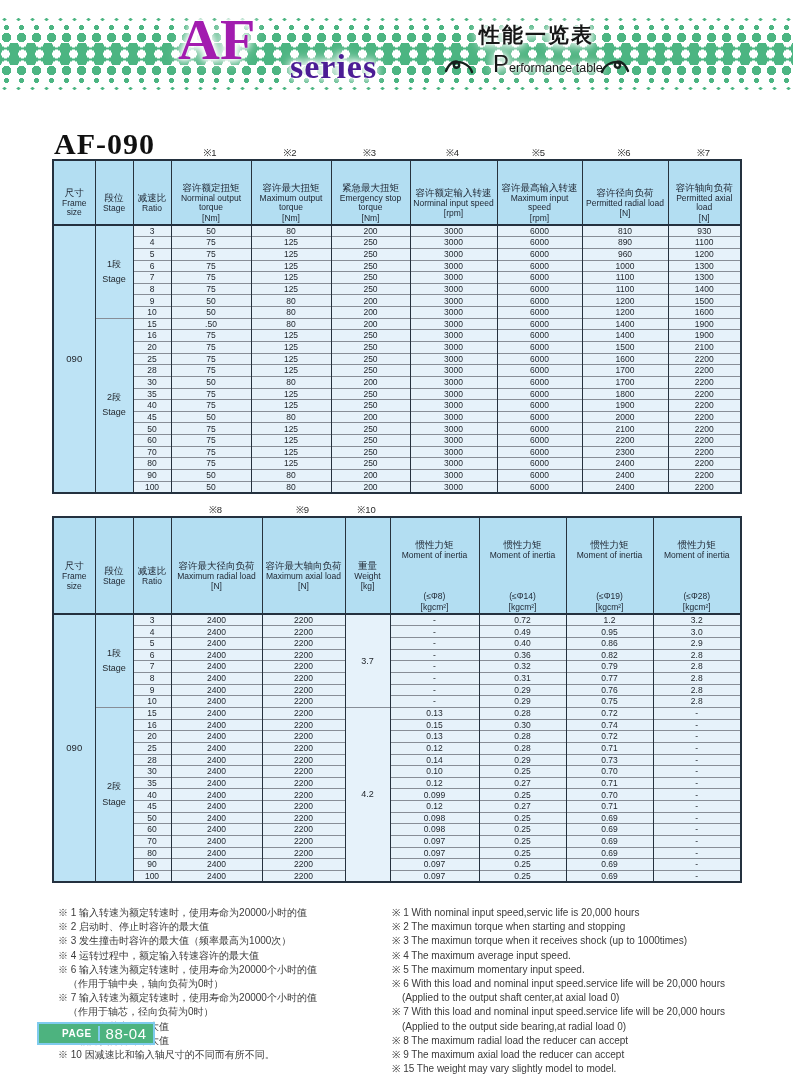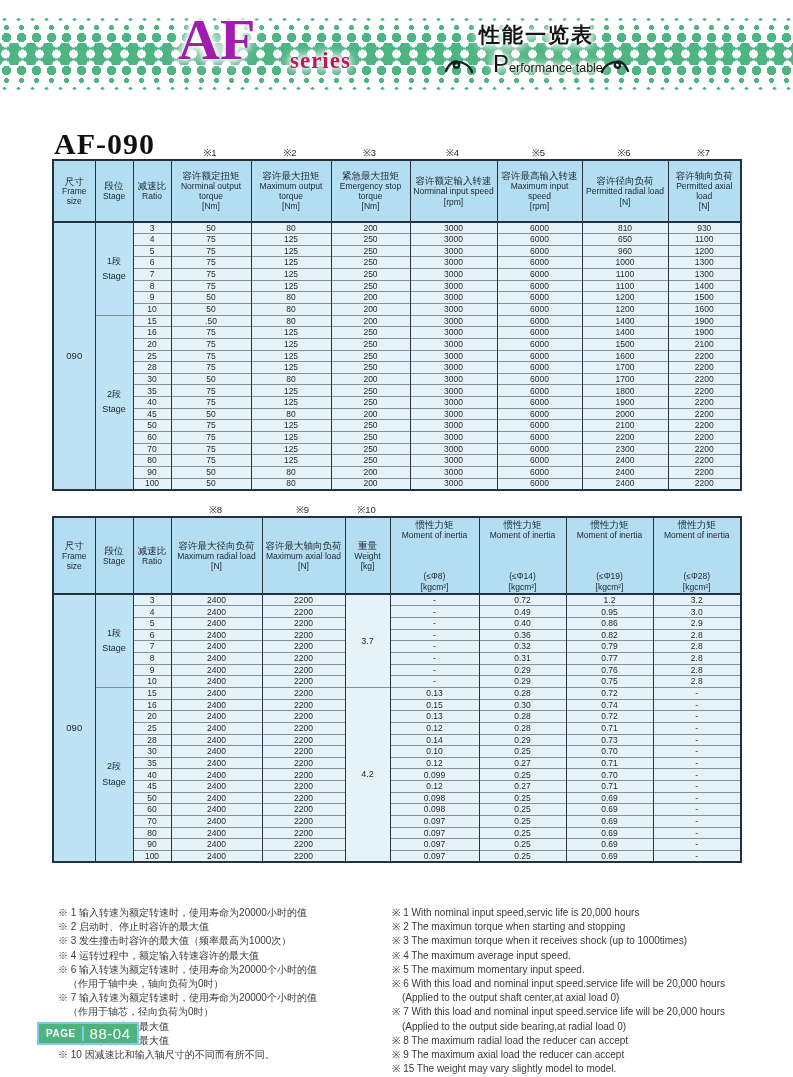--- a/index.html
+++ b/index.html
@@ -18,21 +18,21 @@
   #s4 { height:22px; background-color:var(--band-green);
         background-image:radial-gradient(circle 4.4px at 50% 50%, #fff 98%, transparent 100%); background-size:17px 11px; }
   #s5 { height:11px; background-image:radial-gradient(circle 4.6px at 50% 50%, var(--band-green) 98%, transparent 100%); background-size:15px 11px; }
   #s6 { height:9px;  background-image:radial-gradient(circle 2.6px at 50% 50%, var(--band-green) 98%, transparent 100%); background-size:15px 9px; }
   #s7 { height:7px;  background-image:radial-gradient(circle 1.6px at 50% 50%, var(--band-green) 98%, transparent 100%); background-size:14px 7px; }
 
   .glow { text-shadow:0 0 3px #fff,0 0 6px #fff,0 0 9px #fff,0 0 12px #fff,0 0 16px #fff; }
   #af-big { position:absolute; left:178px; top:-10px; font-family:"Liberation Serif",serif;
             font-weight:bold; font-size:58px; color:#a21caf; z-index:3; }
   #af-series { position:absolute; left:290px; top:32px; font-family:"Liberation Serif",serif;
-               font-weight:bold; font-size:23px; color:#be185d; z-index:3; letter-spacing:1px; }
+               font-weight:bold; font-size:34px; color:#4c1d95; z-index:3; letter-spacing:1px; }
   #perf-zh { position:absolute; left:479px; top:5px; font-size:21px; font-weight:bold;
              color:#161616; letter-spacing:2px; z-index:3; }
   #perf-en { position:absolute; left:493px; top:34px; color:#161616; z-index:3; white-space:nowrap; }
   #perf-en .big-p { font-size:24px; }
   #perf-en .rest { font-size:12.5px; }
   .flourish { position:absolute; top:42px; z-index:3; }
   #flourish-left { left:444px; }
   #flourish-right { left:600px; transform:scaleX(-1); }
 
   
@@ -47,42 +47,42 @@
   .marks span { text-align:center; font-size:9.5px; color:#2a2a2a; line-height:1; padding-bottom:2px; }
 
   table { border-collapse:collapse; table-layout:fixed; width:688px;
           border:2.5px solid #24313f; }
   th, td { border-left:1.5px solid #26323e; text-align:center; vertical-align:middle;
            padding:0; overflow:hidden; }
   th { background:var(--header-blue); font-weight:normal; color:#1d2430;
        border-bottom:2px solid #24313f; padding:1px; }
   #table1 th { height:62px; }
   #table2 th { height:60px; }
-  .h-zh { font-size:9.5px; line-height:1.25; }
+  .h-zh { font-size:9.5px; line-height:1.25;margin-top:20px; }
   .h-en { font-size:8.5px; line-height:1.12; }
   .h-sub { font-size:8.5px; line-height:1.15;margin-top:32px; }
   .h-unit { font-size:8.5px; line-height:1.2; }
   td { background:var(--cell-blue); border-top:1px solid #878e97;
        font-size:8.5px; height:11.65px; line-height:1; color:#23282e; }
   td.frame, td.stage { background:var(--side-blue); font-size:9.5px; }
   td.stage .st-zh, td.stage .st-en { line-height:1.7; font-size:9px; }
   td.weight { font-size:9px; }
   td.ratio { font-size:8.5px; }
 
   
   .fncol { position:absolute; top:906px; font-size:10px; line-height:1.42; color:#3a3a3a; }
   #fnzh { left:58px; width:330px; }
   #fnen { left:392px; width:392px; }
   .fn-line.cont { padding-left:10px; }
 
   
   #badge { position:absolute; left:37px; top:1022px; height:23px;
            background:var(--badge-green); border:2px solid var(--badge-border);
            display:flex; align-items:center; padding:0 7px; gap:6px; }
-  #badge .label { color:#fff; font-weight:bold; font-size:10px; letter-spacing:0.5px; }
+  #badge .label { color:#fff; font-weight:bold; font-size:10px; letter-spacing:0.5px;margin-left:16px; }
   #badge .divider { width:2px; height:15px; background:var(--badge-border); }
   #badge .num { color:#fff; font-size:15px; letter-spacing:0.5px; }
 </style>
 </head>
 <body>
 
 <div id="page">
 
   <div id="band">
     <div class="stripe" id="s1"></div>
@@ -197,21 +197,21 @@
             <td class="val">810</td>
             <td class="val">930</td>
           </tr>
           <tr>
             <td class="ratio">4</td>
             <td class="val">75</td>
             <td class="val">125</td>
             <td class="val">250</td>
             <td class="val">3000</td>
             <td class="val">6000</td>
-            <td class="val">650</td>
+            <td class="val">890</td>
             <td class="val">1100</td>
           </tr>
           <tr>
             <td class="ratio">5</td>
             <td class="val">75</td>
             <td class="val">125</td>
             <td class="val">250</td>
             <td class="val">3000</td>
             <td class="val">6000</td>
             <td class="val">960</td>

